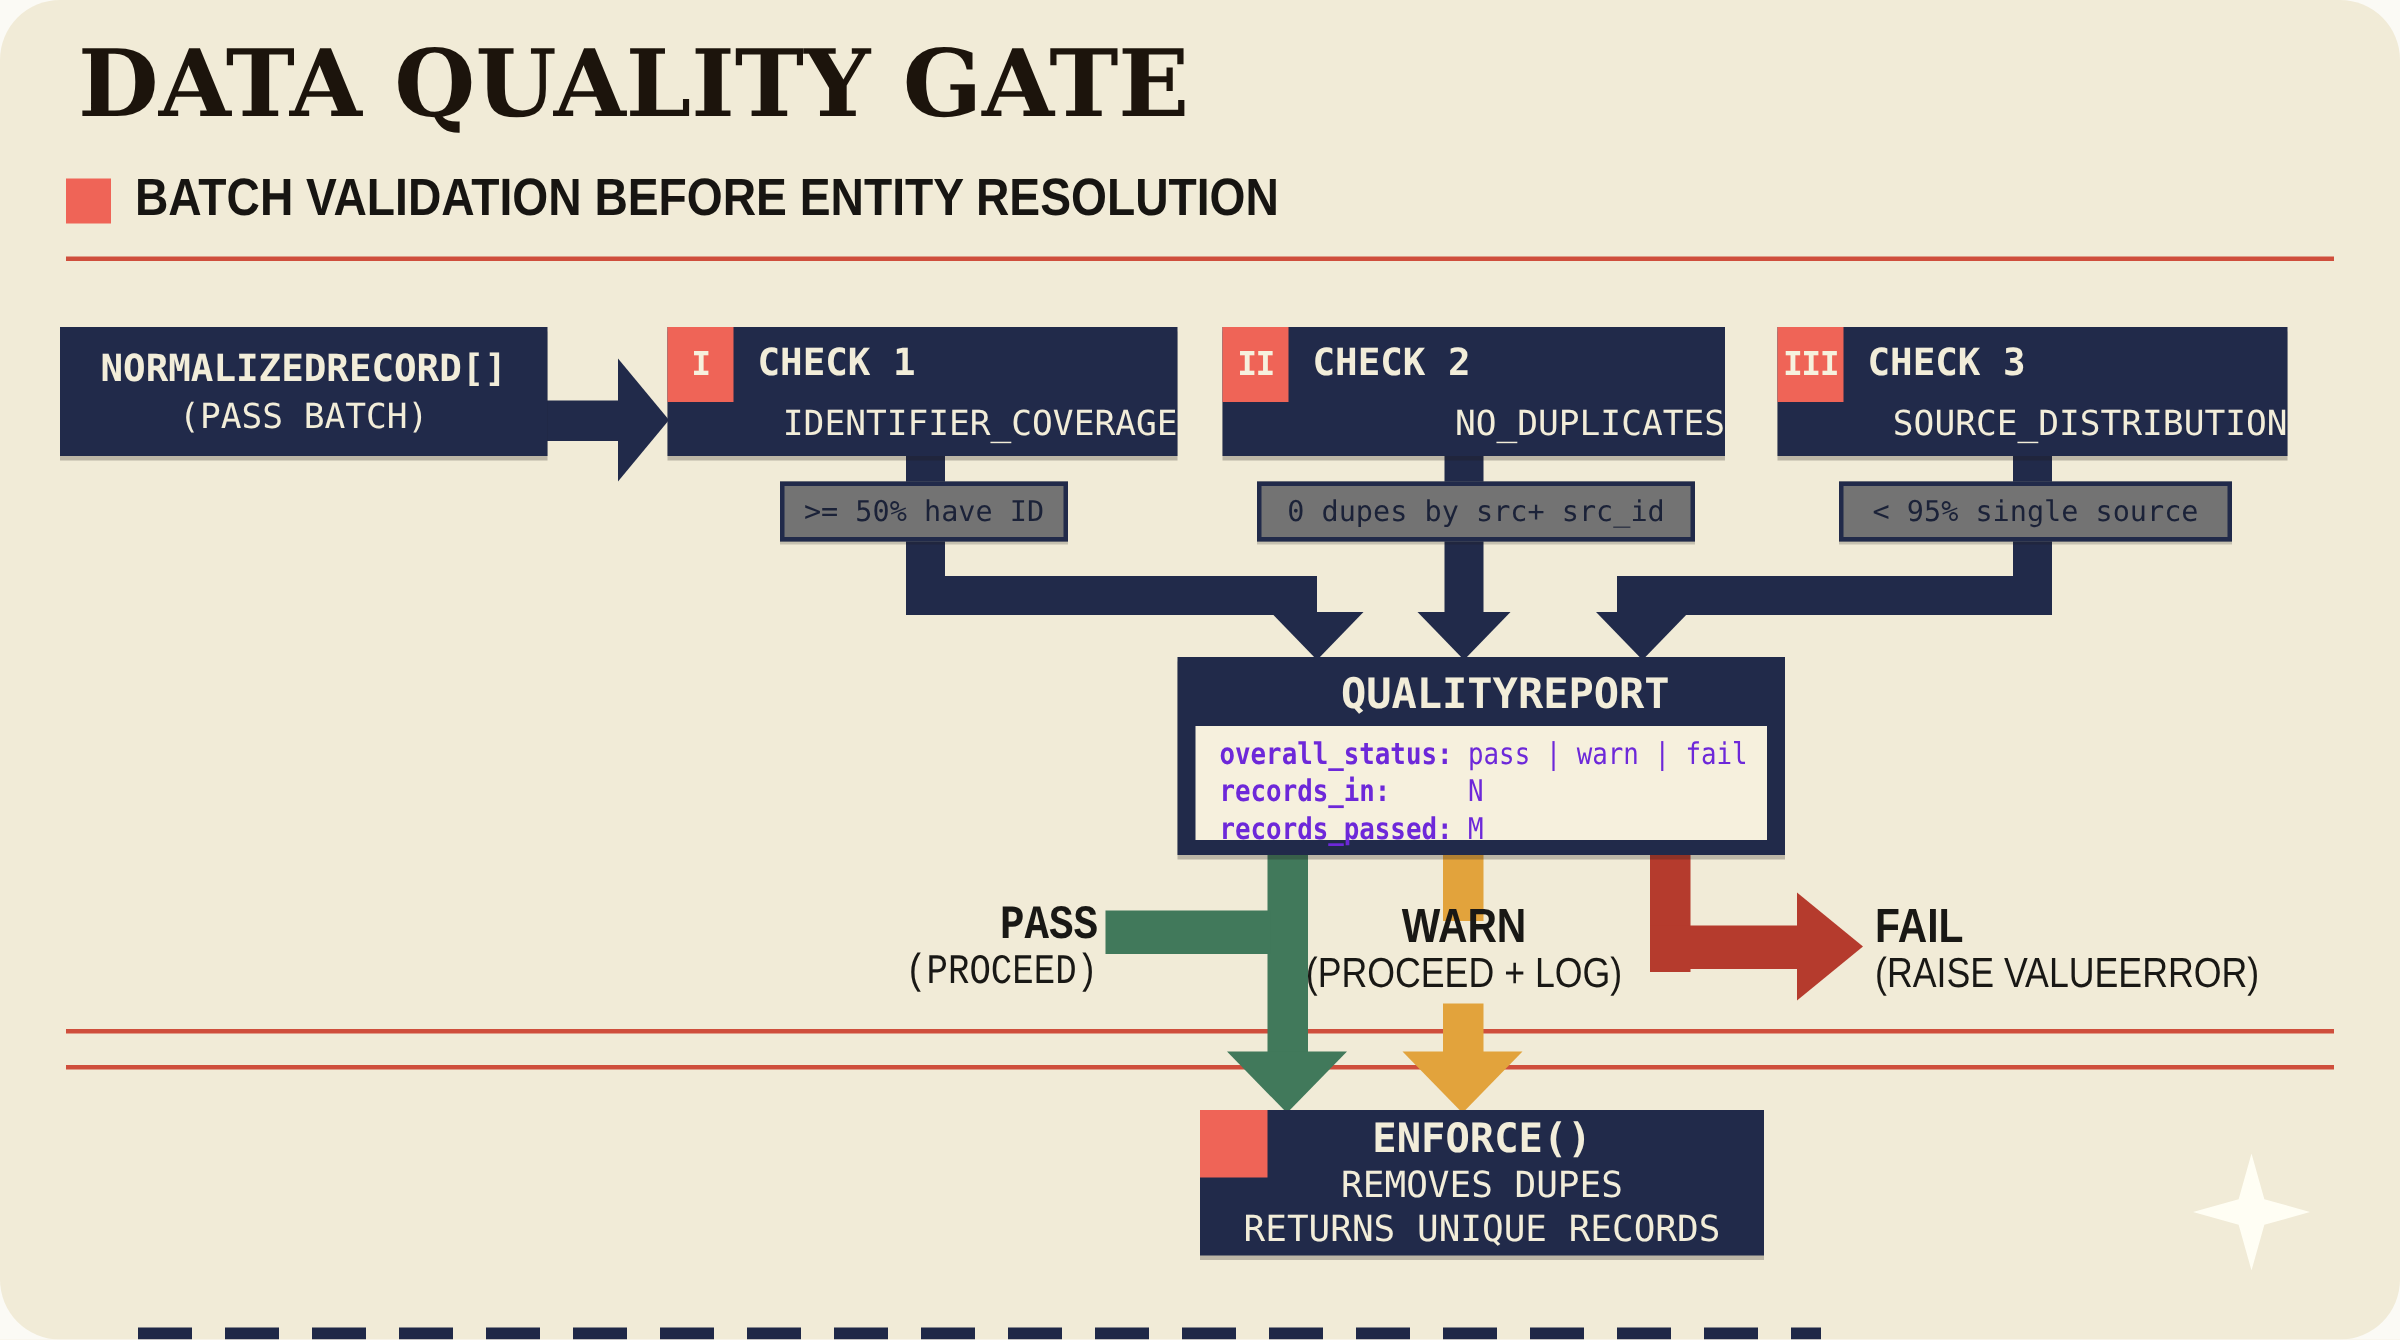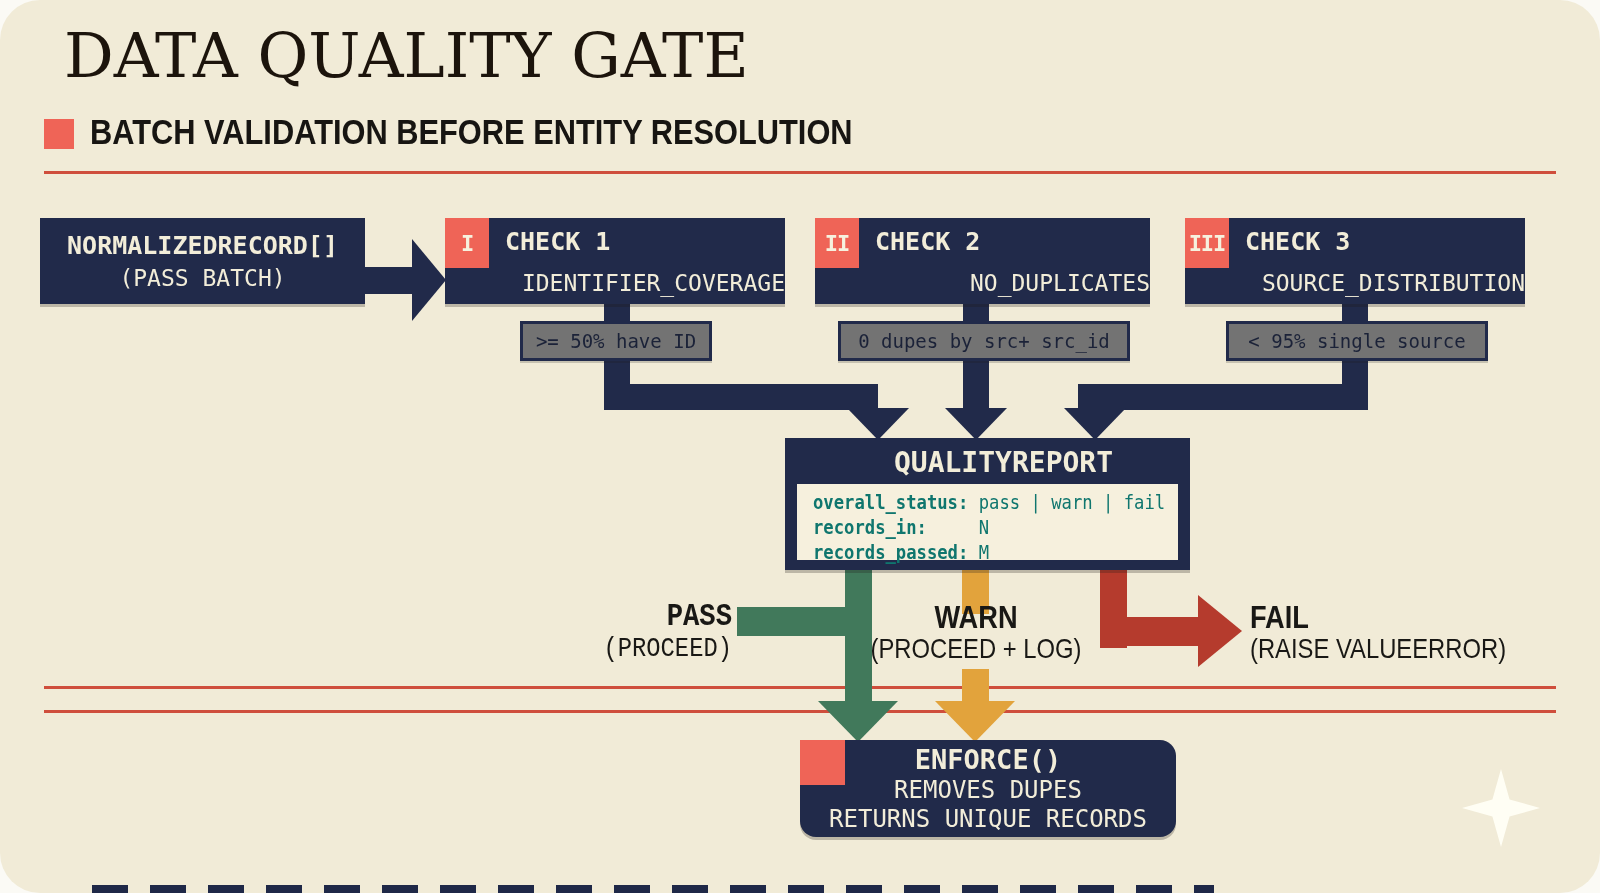--- a/index.html
+++ b/index.html
@@ -1,22 +1,22 @@
 <!DOCTYPE html>
 <html><head>
 <meta charset="utf-8">
 <style>
   html,body{margin:0;padding:0;background:#fbfaf5;}
   #stage{position:relative;width:1600px;height:893px;overflow:hidden;
          font-family:"DejaVu Sans Mono",monospace;}
   #card{position:absolute;inset:0;background:#f1ebd7;border-radius:40px;}
 
   
-  .title{position:absolute;left:64px;top:22px;font-family:"DejaVu Serif",serif;
-         font-weight:normal;font-size:62px;color:#1c140c;letter-spacing:0px;line-height:1.1;}
+  .title{position:absolute;left:52px;top:22px;font-family:"DejaVu Serif",serif;
+         font-weight:bold;font-size:62px;color:#1c140c;letter-spacing:0px;line-height:1.1;}
   .sub-square{position:absolute;left:44px;top:119px;width:30px;height:30px;background:#ef6457;}
   .subtitle{position:absolute;left:90px;top:112px;font-family:"Liberation Sans",sans-serif;
             font-weight:bold;font-size:35px;color:#171512;transform:scaleX(.88);
             transform-origin:left center;white-space:nowrap;}
   .hdivider{position:absolute;left:44px;top:171px;width:1512px;height:3px;background:#cf4e3c;}
 
   
   .nbox{position:absolute;background:#212a4a;color:#f2edd9;z-index:2;
         box-shadow:0 3px 0 rgba(30,25,18,.25);}
   .box-input{left:40px;top:218px;width:325px;height:86px;display:flex;flex-direction:column;
@@ -58,21 +58,21 @@
   
   .a1shaft{position:absolute;left:363px;top:267px;width:58px;height:27px;background:#212a4a;z-index:1;}
   .a1head{position:absolute;left:412px;top:239px;width:0;height:0;z-index:1;
           border-top:41px solid transparent;border-bottom:41px solid transparent;
           border-left:34px solid #212a4a;}
 
   
   .report{left:785px;top:438px;width:405px;height:132px;}
   .report-title{text-align:center;padding-top:8px;font-weight:bold;font-size:28px;padding-left:32px;}
   .report-body{position:absolute;left:12px;right:12px;top:46px;bottom:10px;background:#f6f0dd;
-               color:#0f766e;padding:6px 0 0 16px;box-sizing:border-box;}
+               color:#6d28d9;padding:6px 0 0 16px;box-sizing:border-box;}
   .rline{white-space:pre;font-size:20px;line-height:25px;transform:scaleX(.86);
          transform-origin:left center;}
   .rline .lab{font-weight:bold;}
 
   
   .flow{position:absolute;z-index:1;}
   .green{background:#41795b;}
   .amber{background:#e2a33c;}
   .redf{background:#b53b2d;}
   .gv{left:845px;top:568px;width:27px;height:136px;}
@@ -102,21 +102,21 @@
   .lwarn .big,.lwarn .small{transform-origin:center center;}
   .lfail{left:1250px;width:330px;text-align:left;}
   .lfail .big,.lfail .small{transform-origin:left center;}
 
   
   .rule{position:absolute;left:44px;width:1512px;height:3px;background:#cf4e3c;z-index:0;}
   .rule1{top:686px;} .rule2{top:710px;}
 
   
   .enforce{left:800px;top:740px;width:376px;height:97px;display:flex;flex-direction:column;
-           align-items:center;justify-content:center;gap:1px;border-radius:16px;}
+           align-items:center;justify-content:center;gap:1px;}
   .enforce-corner{position:absolute;left:0;top:0;width:45px;height:45px;background:#ef6457;}
   .enforce .t1{font-weight:bold;font-size:27px;}
   .enforce .t2{font-size:24px;}
 
   
   .sparkle{position:absolute;left:1462px;top:769px;width:78px;height:78px;background:#fffef4;
            clip-path:polygon(50% 0%,61% 39%,100% 50%,61% 61%,50% 100%,39% 61%,0% 50%,39% 39%);}
 
   
   .cropmarks{position:absolute;left:92px;top:885px;width:1122px;height:8px;

